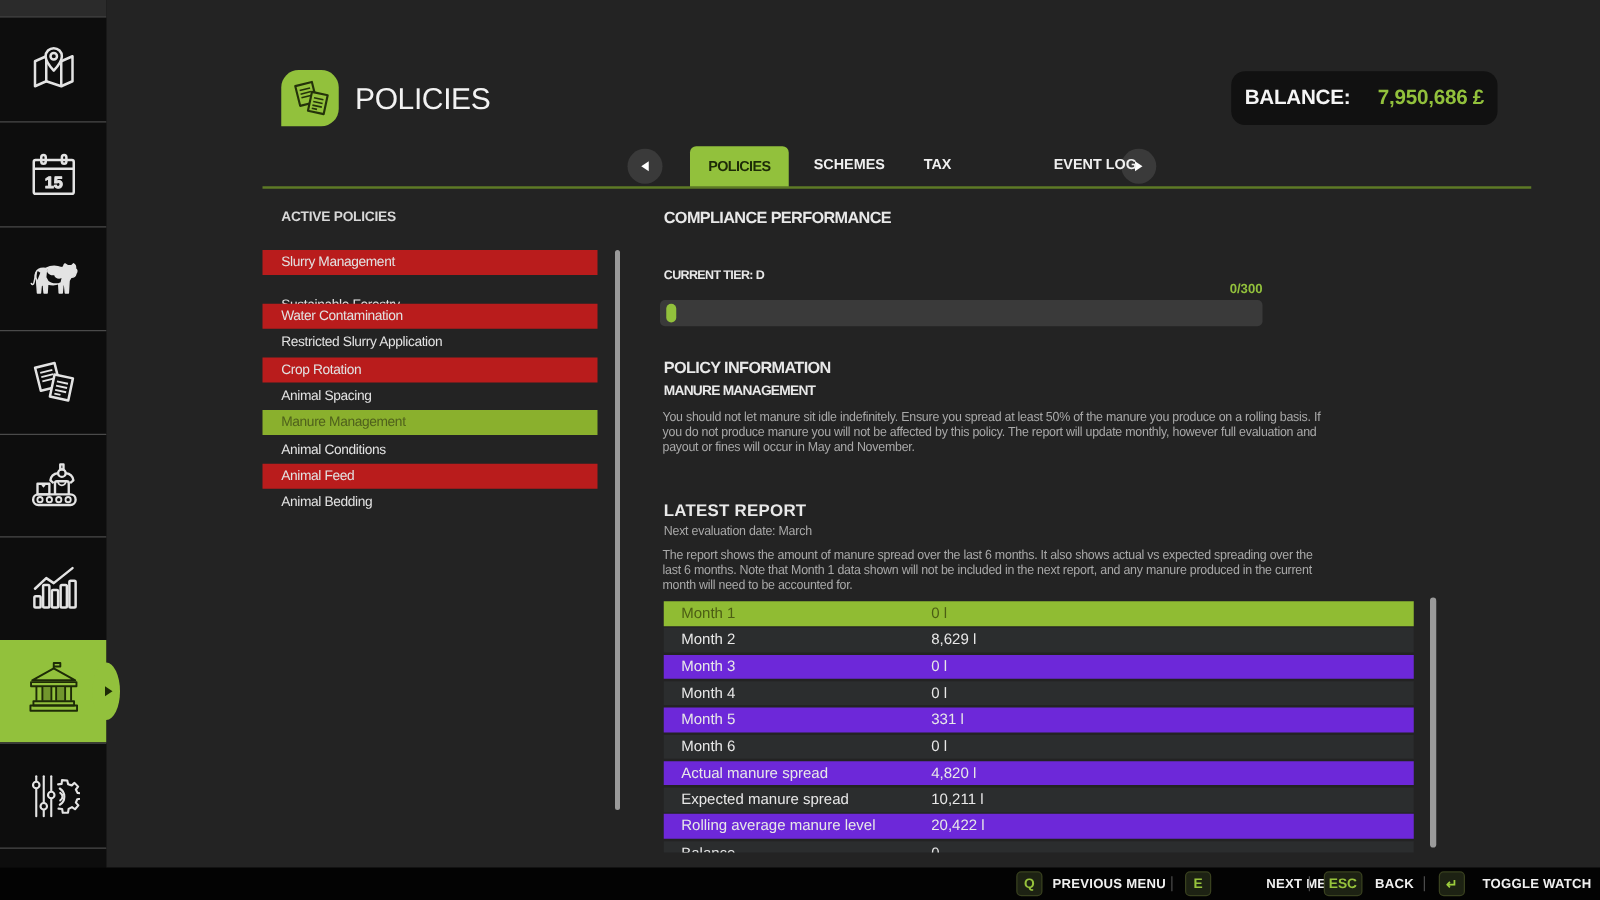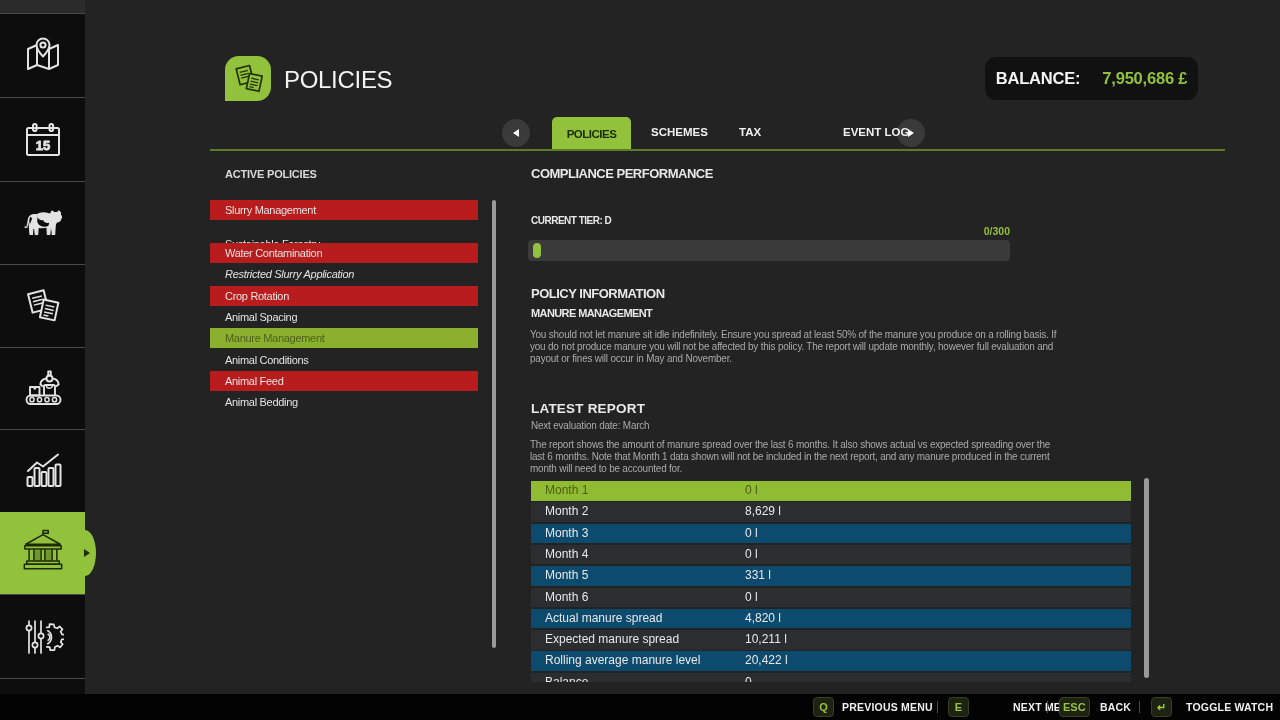--- a/index.html
+++ b/index.html
@@ -58,21 +58,21 @@
      border-radius:4px; }
   #pbar-fill { position:absolute; left:5px; top:3px; width:8px; height:15px; background:#92c13c;
      border-radius:4px; }
   #score { position:absolute; left:910px; top:225px; width:100px; text-align:right;
      font-size:10.5px; font-weight:bold; color:#92c13c; }
   
   .trow { position:absolute; left:531px; width:600px; height:19.5px; line-height:19.5px; font-size:12px; color:#e8e8e8; }
   .trow .c1 { position:absolute; left:14px; }
   .trow .c2 { position:absolute; left:214px; }
   .trow.dark { background:#2b2d2e; }
-  .trow.lite { background:#0c4a6e; }
+  .trow.lite { background:#6d28d9; }
   .trow.green { background:#90bc33; color:#4c5e14; }
   #tbl-scroll { position:absolute; left:1144px; top:478px; width:5px; height:200px;
      background:#9a9a9a; border-radius:2.5px; }
 </style>
 </head>
 <body>
 <div id="stage">
 
   <div id="sidebar"></div>
   <div class="sitem" style="top:0; height:13px; background:#2b2b2b; border-top:none;"></div>
@@ -207,21 +207,21 @@
   <div id="tab-policies">POLICIES</div>
   <div class="tab" style="left:651px;">SCHEMES</div>
   <div class="tab" style="left:739px;">TAX</div>
   <div class="tab" style="left:831px;padding-left:12px;">EVENT LOG</div>
   <div id="greenline"></div>
 
   <div id="lp-head">ACTIVE POLICIES</div>
   <div class="lrow alt" style="top:200.4px;">Slurry Management</div>
   <div class="lrow" style="top:221.7px;margin-top:12px;">Sustainable Forestry</div>
   <div class="lrow alt" style="top:243px;">Water Contamination</div>
-  <div class="lrow" style="top:264.3px;font-style:italic;">Restricted Slurry Application</div>
+  <div class="lrow" style="top:264.3px;">Restricted Slurry Application</div>
   <div class="lrow alt" style="top:285.6px;">Crop Rotation</div>
   <div class="lrow" style="top:306.9px;">Animal Spacing</div>
   <div class="lrow sel" style="top:328.2px;">Manure Management</div>
   <div class="lrow" style="top:349.5px;">Animal Conditions</div>
   <div class="lrow alt" style="top:370.8px;">Animal Feed</div>
   <div class="lrow" style="top:392.1px;">Animal Bedding</div>
   <div id="lp-scroll"></div>
 
   <div class="h1" style="left:531px; top:166px;">COMPLIANCE PERFORMANCE</div>
   <div class="h2" style="left:531px; top:215px; font-size:10px; letter-spacing:-0.5px;">CURRENT TIER: D</div>

